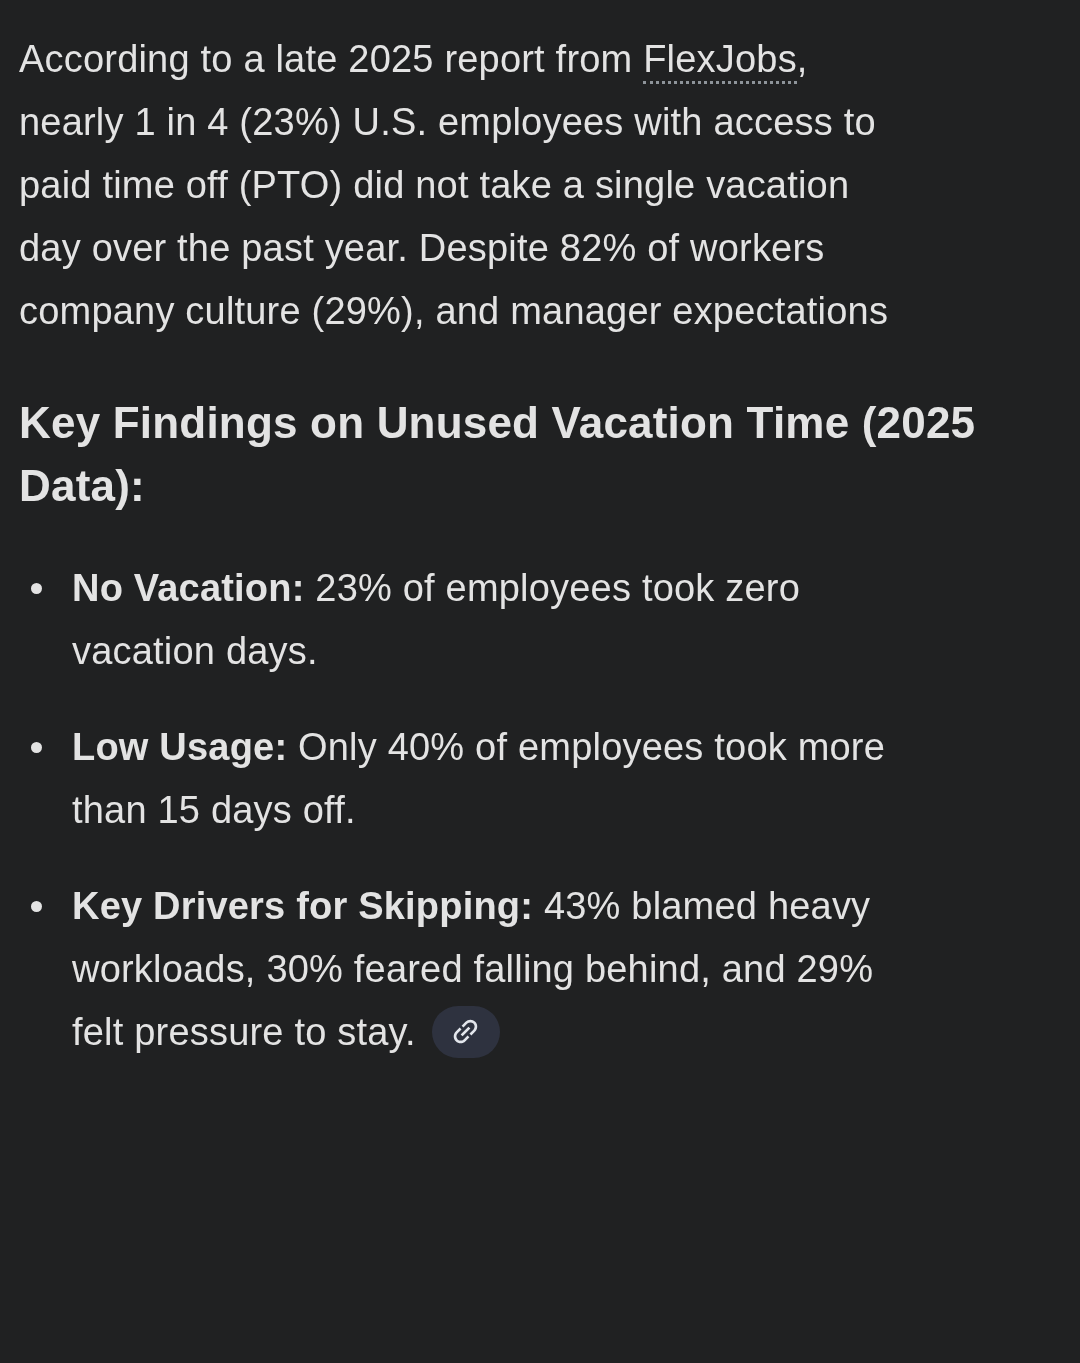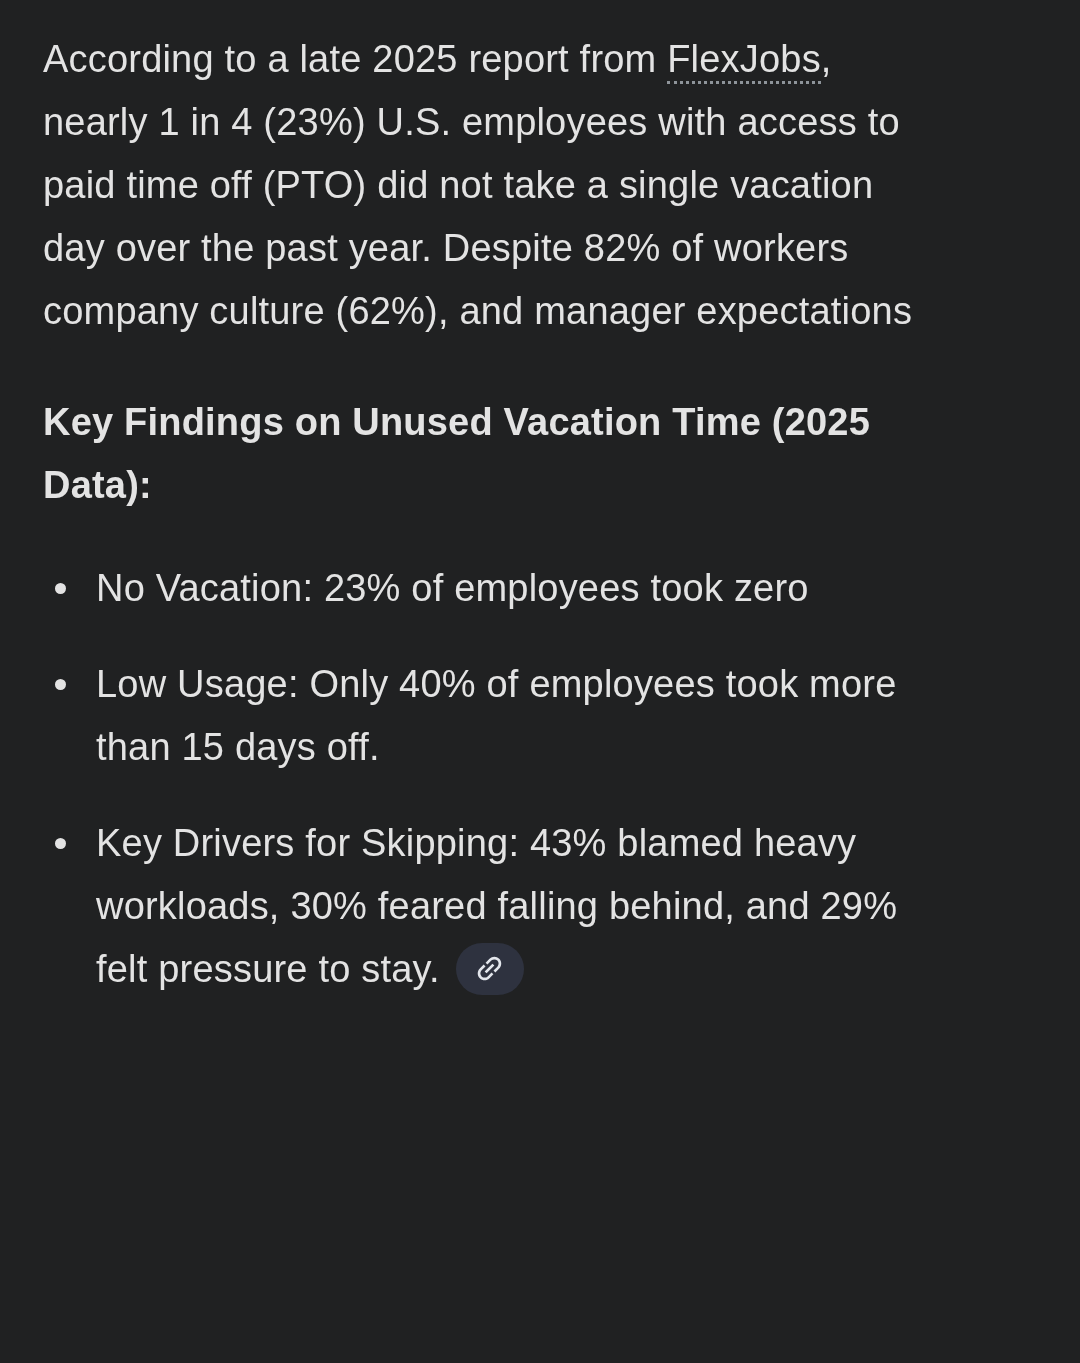--- a/index.html
+++ b/index.html
@@ -5,21 +5,21 @@
   html, body {
     margin: 0;
     padding: 0;
     background: var(--bg, #202122);
   }
   .page {
     position: relative;
     width: 1080px;
     height: 1363px;
     box-sizing: border-box;
-    padding: 28px 43px 0 43px;
+    padding: 28px 43px 0 19px;
     background: var(--bg, #202122);
     color: var(--text, #e3e3e3);
     font-family: "Liberation Sans", sans-serif;
     overflow: hidden;
   }
   .para {
     margin: 0;
     font-size: 38px;
     line-height: 63px;
     font-weight: 400;
@@ -28,21 +28,21 @@
   .line { display: block; white-space: nowrap; }
   .src-link {
     color: inherit;
     text-decoration: none;
     border-bottom: 3px dotted var(--underline, #8e949a);
     padding-bottom: 1px;
     cursor: pointer;
   }
   .heading {
     margin: 48px 0 0 0;
-    font-size: 38px;
+    font-size: 44px;
     line-height: 63px;
     font-weight: 700;
     letter-spacing: 0.2px;
   }
   .findings {
     list-style: none;
     margin: 40px 0 0 0;
     padding: 0;
   }
   .findings li {
@@ -55,21 +55,21 @@
   }
   .bullet-dot {
     position: absolute;
     left: 12px;
     top: 26px;
     width: 11px;
     height: 11px;
     border-radius: 50%;
     background: var(--text, #e3e3e3);
   }
-  .bold { font-weight: 400; }
+  .bold { font-weight: 700; }
   .chip {
     display: inline-flex;
     align-items: center;
     justify-content: center;
     width: 68px;
     height: 52px;
     border-radius: 26px;
     background: var(--chip_bg, #2e323f);
     border: none;
     margin-left: 16px;
@@ -89,33 +89,34 @@
 </head>
 <body>
 
 <div class="page">
 
   <p class="para">
     <span class="line"><span>According to a late 2025 report from </span><a class="src-link">FlexJobs</a><span>,</span></span>
     <span class="line">nearly 1 in 4 (23%) U.S. employees with access to</span>
     <span class="line">paid time off (PTO) did not take a single vacation</span>
     <span class="line">day over the past year. Despite 82% of workers</span>
-    <span class="line">company culture (62%), and manager expectations</span>
+    <span class="line">company culture (29%), and manager expectations</span>
   </p>
 
   <h2 class="heading">
     <span class="line">Key Findings on Unused Vacation Time (2025</span>
     <span class="line">Data):</span>
   </h2>
 
   <ul class="findings">
 
     <li>
       <span class="bullet-dot"></span>
       <span class="line"><span class="bold">No Vacation:</span><span> 23% of employees took zero</span></span>
+      <span class="line">vacation days.</span>
     </li>
 
 
     <li>
       <span class="bullet-dot"></span>
       <span class="line"><span class="bold">Low Usage:</span><span> Only 40% of employees took more</span></span>
       <span class="line">than 15 days off.</span>
     </li>
 
     <li>

